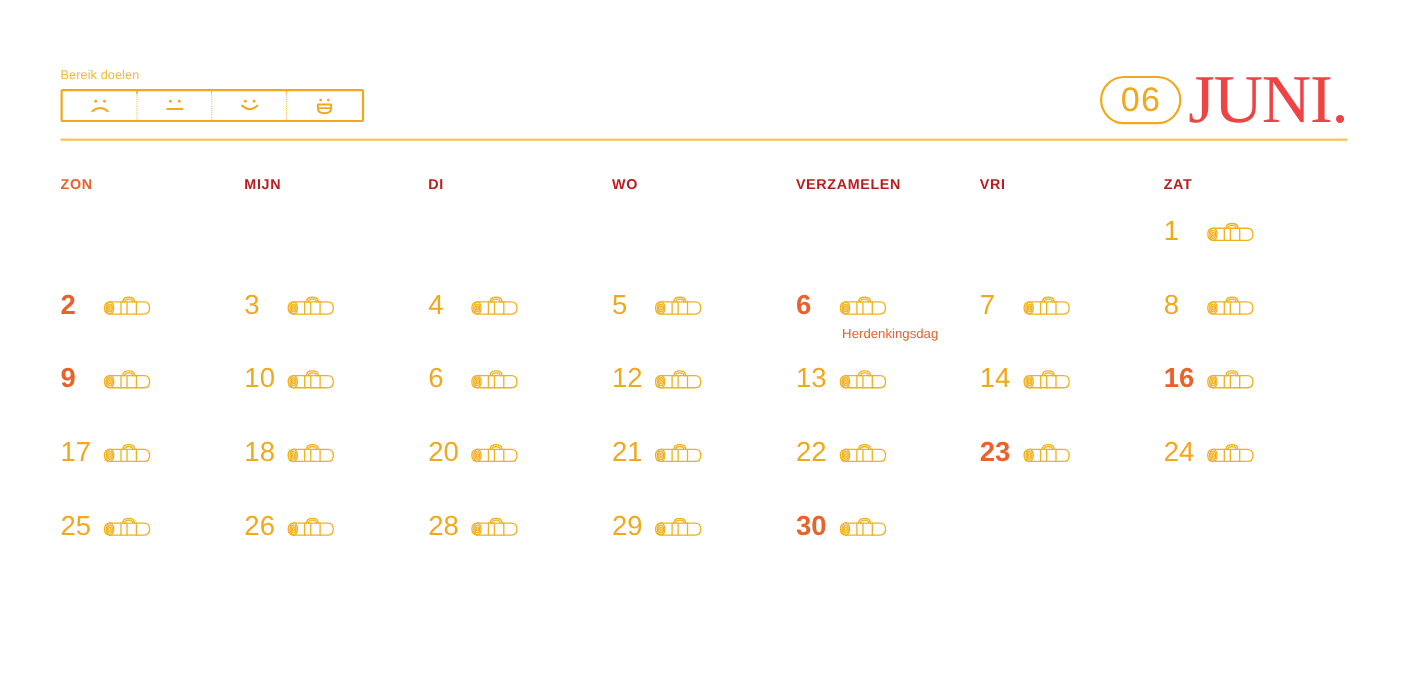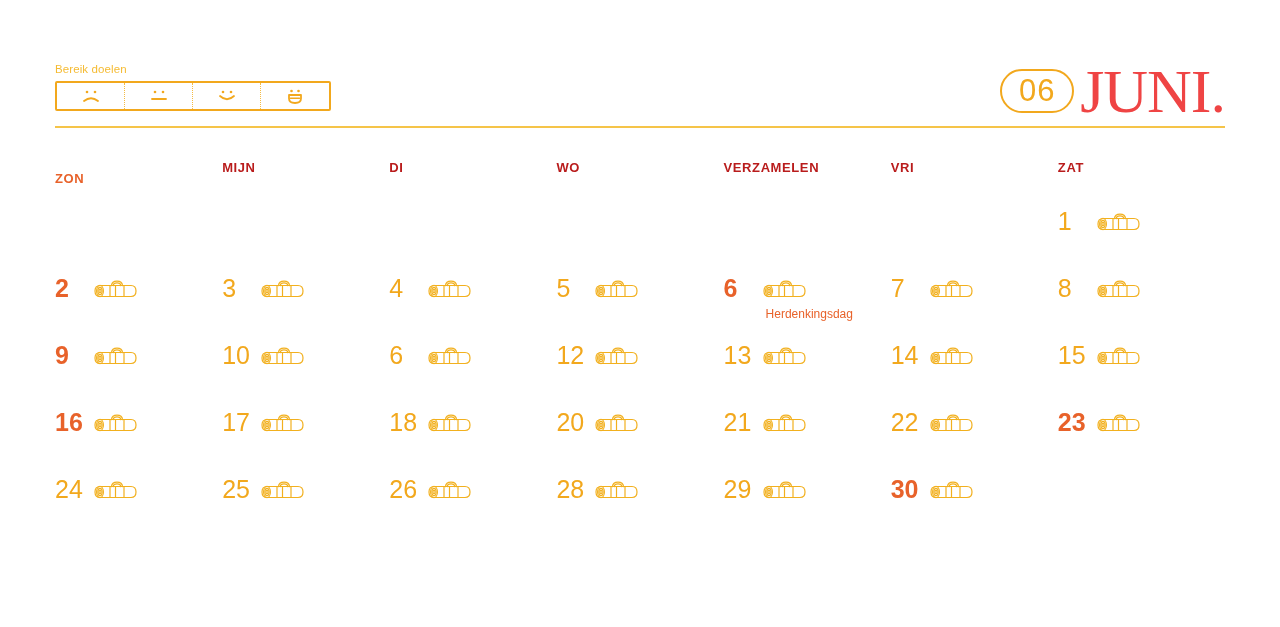--- a/index.html
+++ b/index.html
@@ -110,21 +110,21 @@
     display: grid;
     grid-template-columns: repeat(7, 1fr);
     margin-top: 32px;
   }
   .weekday {
     font-size: 13px;
     font-weight: 700;
     letter-spacing: 0.6px;
     color: #b91c1c;
   }
-  .weekday.sun { color: #E8622A; margin-top: 11px; }
+  .weekday.sun { color: #E8622A; }
 
   
   .grid {
     display: grid;
     grid-template-columns: repeat(7, 1fr);
     grid-auto-rows: 67px;
     margin-top: 18px;
   }
   .cell {
     position: relative;
@@ -486,38 +486,20 @@
               <ellipse cx="9" cy="14" rx="1.0" ry="1.8"></ellipse>
               <path d="M19 8.6 Q19 19.4 19 19.4"></path>
               <path d="M24.5 8.6 Q24.5 19.4 24.5 19.4"></path>
               <path d="M33 8.6 Q33 19.4 33 19.4"></path>
               <path d="M20.5 8.6 Q20.8 4.2 26 4.2 Q31.2 4.2 31.5 8.6"></path>
               <path d="M22.2 8.6 Q22.5 5.9 26 5.9 Q29.5 5.9 29.8 8.6"></path>
             </g>
           </svg>
         </span>
       </div>
-      <div class="cell">
-        <div class="daynum">15</div>
-        <span class="bag">
-          <svg width="48" height="28" viewBox="0 0 48 28">
-            <g fill="none" stroke="#F2B01E" stroke-width="1.2" stroke-linecap="round" stroke-linejoin="round">
-              <path d="M9 8.5 L40 8.5 Q45 8.5 45 14 Q45 19.5 40 19.5 L9 19.5 Q4 19.5 4 14 Q4 8.5 9 8.5 Z"></path>
-              <ellipse cx="9" cy="14" rx="3.4" ry="5.6"></ellipse>
-              <ellipse cx="9" cy="14" rx="2.1" ry="3.6"></ellipse>
-              <ellipse cx="9" cy="14" rx="1.0" ry="1.8"></ellipse>
-              <path d="M19 8.6 Q19 19.4 19 19.4"></path>
-              <path d="M24.5 8.6 Q24.5 19.4 24.5 19.4"></path>
-              <path d="M33 8.6 Q33 19.4 33 19.4"></path>
-              <path d="M20.5 8.6 Q20.8 4.2 26 4.2 Q31.2 4.2 31.5 8.6"></path>
-              <path d="M22.2 8.6 Q22.5 5.9 26 5.9 Q29.5 5.9 29.8 8.6"></path>
-            </g>
-          </svg>
-        </span>
-      </div>
       <div class="cell sun">
         <div class="daynum">16</div>
         <span class="bag">
           <svg width="48" height="28" viewBox="0 0 48 28">
             <g fill="none" stroke="#F2B01E" stroke-width="1.2" stroke-linecap="round" stroke-linejoin="round">
               <path d="M9 8.5 L40 8.5 Q45 8.5 45 14 Q45 19.5 40 19.5 L9 19.5 Q4 19.5 4 14 Q4 8.5 9 8.5 Z"></path>
               <ellipse cx="9" cy="14" rx="3.4" ry="5.6"></ellipse>
               <ellipse cx="9" cy="14" rx="2.1" ry="3.6"></ellipse>
               <ellipse cx="9" cy="14" rx="1.0" ry="1.8"></ellipse>
               <path d="M19 8.6 Q19 19.4 19 19.4"></path>

